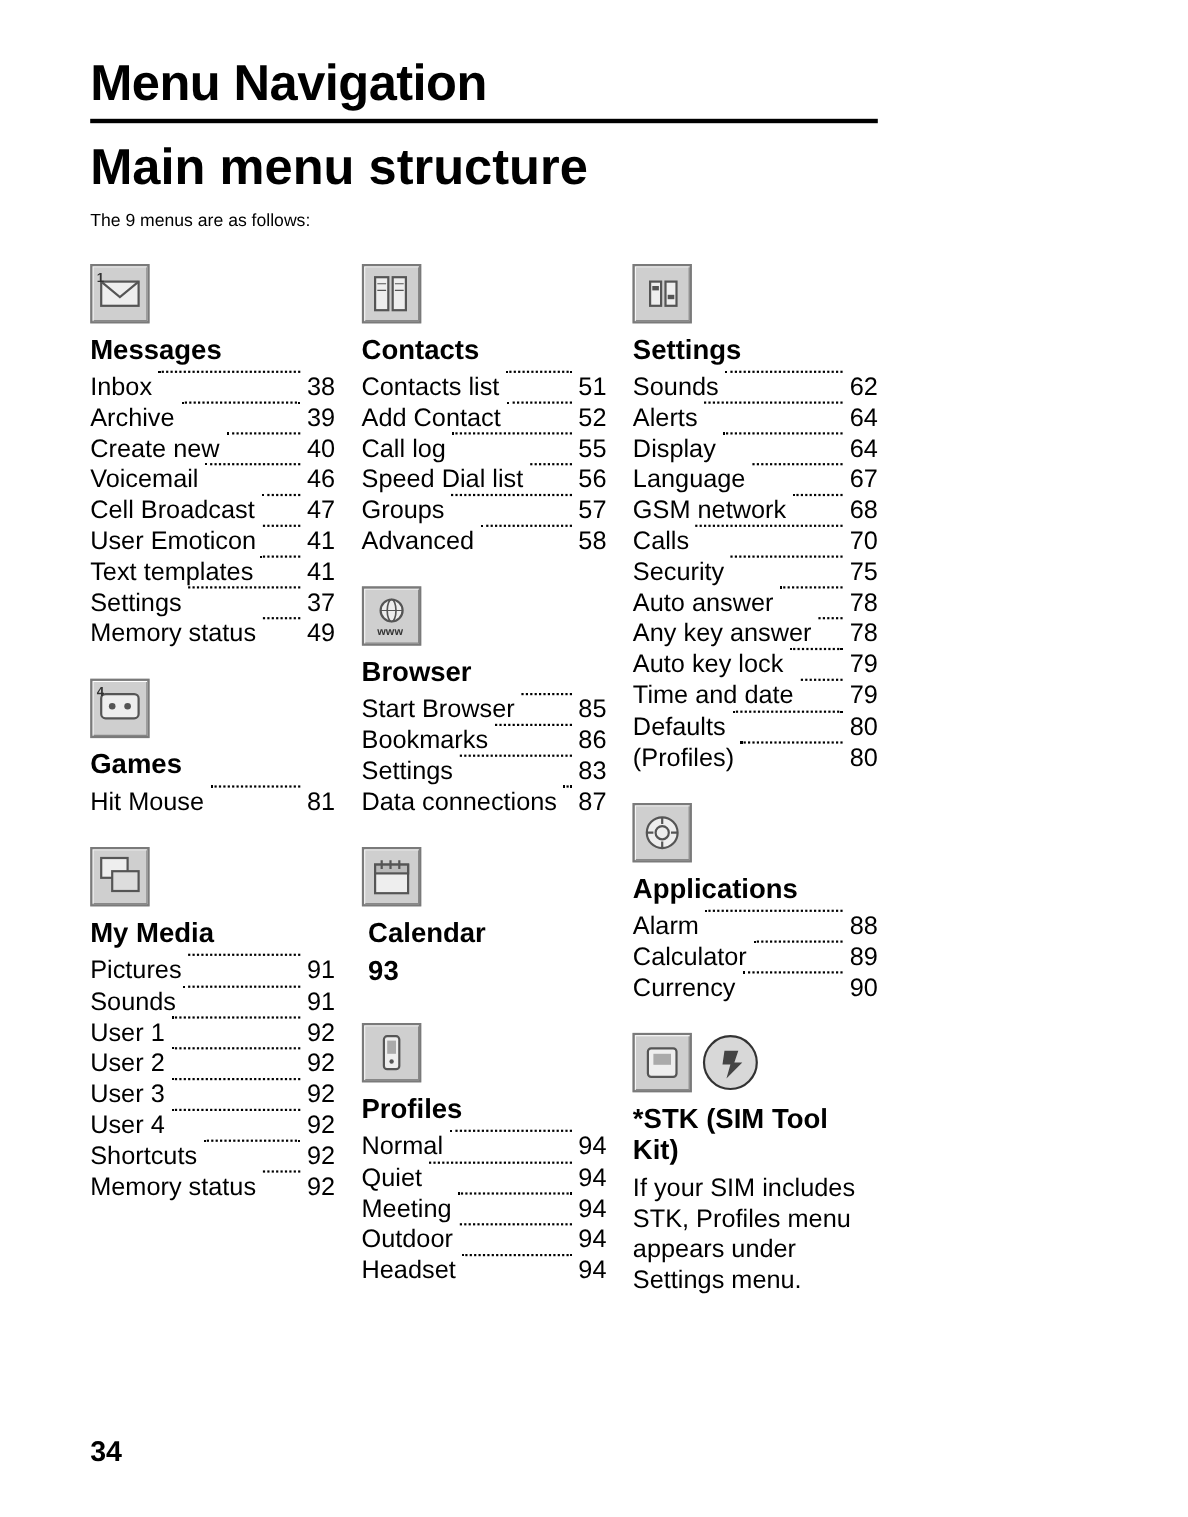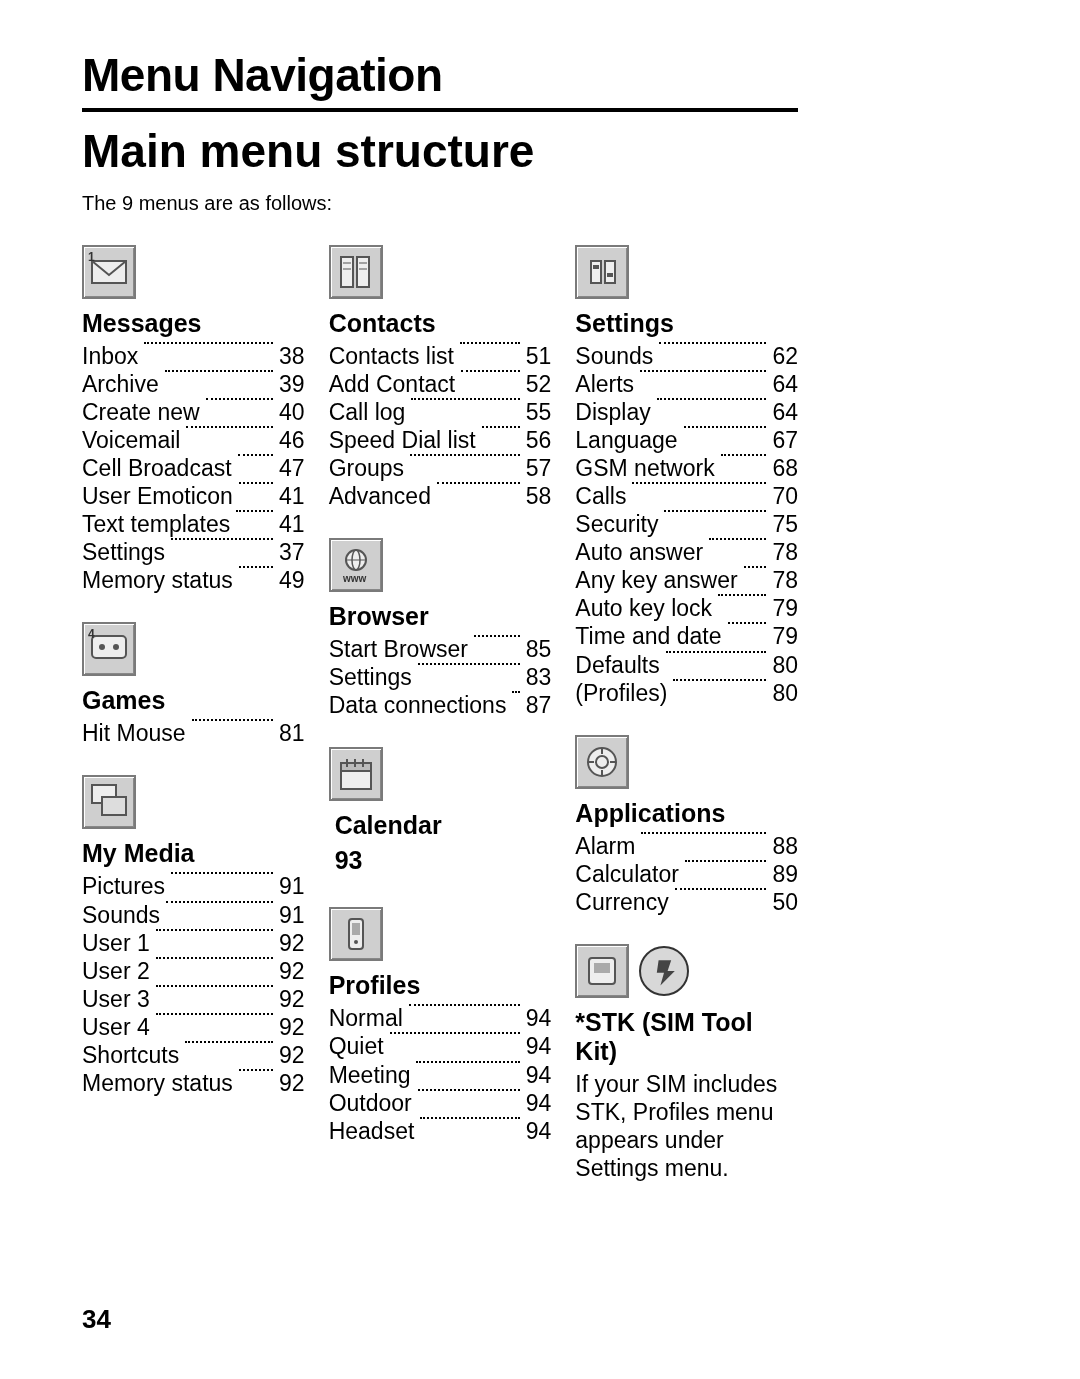--- a/index.html
+++ b/index.html
@@ -26,21 +26,21 @@
     border: none;
     border-top: 4px solid #000;
     margin: 0 0 12px 0;
   }
   h2.section {
     font-size: 46px;
     font-weight: 700;
     margin: 0 0 14px 0;
   }
   p.intro {
-    font-size: 20px;
+    font-size: 16px;
     margin: 0 0 30px 0;
   }
   .cols {
     display: grid;
     grid-template-columns: 1fr 1fr 1fr;
     column-gap: 24px;
   }
   .col {
     display: flex;
     flex-direction: column;
@@ -307,20 +307,25 @@
               <text x="12" y="42" font-size="10" font-weight="bold" fill="#333">www</text>
             </svg>
           </span>
           <div class="menu-title">Browser</div>
           <div class="item">
             <span>Start Browser</span>
             <span class="dots"></span>
             <span>85</span>
           </div>
           <div class="item">
+            <span>Bookmarks</span>
+            <span class="dots"></span>
+            <span>86</span>
+          </div>
+          <div class="item">
             <span>Settings</span>
             <span class="dots"></span>
             <span>83</span>
           </div>
           <div class="item">
             <span>Data connections</span>
             <span class="dots"></span>
             <span>87</span>
           </div>
         </div>
@@ -471,21 +476,21 @@
             <span>88</span>
           </div>
           <div class="item">
             <span>Calculator</span>
             <span class="dots"></span>
             <span>89</span>
           </div>
           <div class="item">
             <span>Currency</span>
             <span class="dots"></span>
-            <span>50</span>
+            <span>90</span>
           </div>
         </div>
         <div class="block">
           <div class="icon-pair">
             <span class="icon" style="margin-bottom: 0px;">
               <svg viewBox="0 0 50 50">
                 <rect x="12" y="12" width="26" height="26" rx="3" fill="#eee" stroke="#555" stroke-width="2"></rect>
                 <rect x="17" y="17" width="16" height="10" fill="#aaa"></rect>
               </svg>
             </span>

